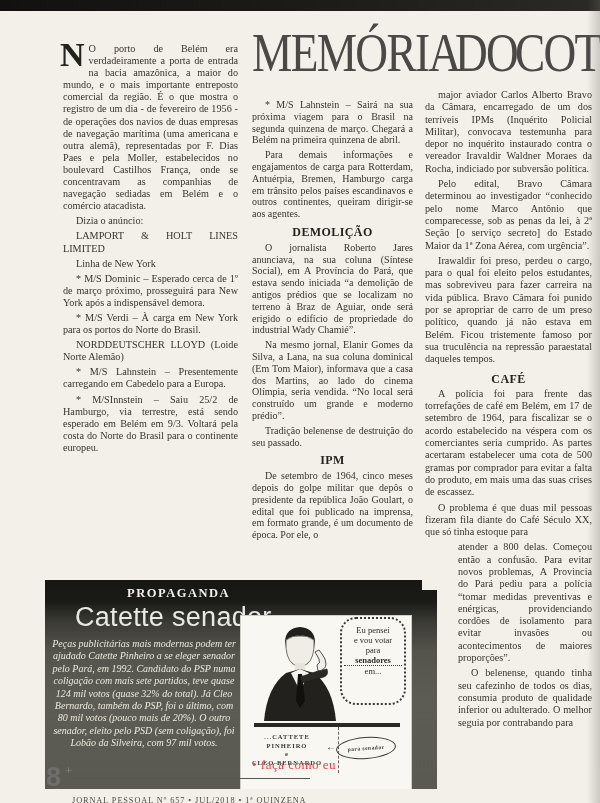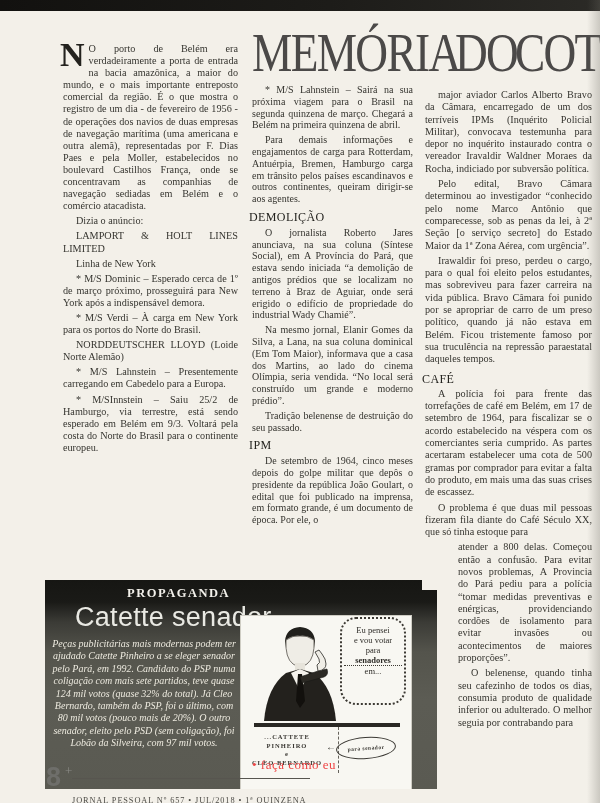--- a/index.html
+++ b/index.html
@@ -21,28 +21,28 @@
     font-size:54px;color:#4b4948;white-space:nowrap;
     letter-spacing:-2px;word-spacing:-14px;
     transform:scaleX(0.84);transform-origin:left top;
     font-family:"Liberation Serif",serif;
   }
 
   
   .col{position:absolute;text-align:justify;}
   .col p{margin:3px;text-indent:13px;}
   #col-left{left:60px;top:40px;width:181px;font-size:10.2px;line-height:12.1px;}
-  #col-mid{left:249px;top:81px;width:167px;font-size:10px;line-height:11.8px;}
+  #col-mid{left:249px;top:96px;width:167px;font-size:10px;line-height:11.8px;}
   #col-right{left:422px;top:86px;width:173px;height:717px;font-size:10.2px;line-height:12.3px;}
 
   .dropcap{float:left;font-size:34px;line-height:28px;font-weight:bold;
     padding:1px 4px 0 0;color:#23221e;}
   .nav-title{font-weight:bold;font-size:13px;letter-spacing:0.8px;color:#23221e;
     padding-top:3px;}
-  .sec-head{text-align:left;font-weight:normal;font-size:12px;letter-spacing:0.4px;
+  .sec-head{text-align:center;font-weight:bold;font-size:12px;letter-spacing:0.4px;
     color:#23221e;margin:7px 0 3px 0;text-indent:0;}
   p.flush{text-indent:0;}
   .intrusion{float:left;width:36px;height:228px;}
 
   
   #prop-box{position:absolute;left:45px;top:580px;width:392px;height:209px;z-index:3;
     background:linear-gradient(180deg,#161613 0px,#1a1a17 22px,#3b3b36 42px,#54544c 72px,#5c5c54 120px,#5a5a52 100%);
     clip-path:polygon(0 0,377px 0,377px 10px,392px 10px,392px 209px,0 209px);}
   .prop-label{position:absolute;top:6px;left:0;width:185px;text-align:right;
     color:#f2f0ea;font-weight:bold;font-size:12.5px;letter-spacing:1.5px;}

